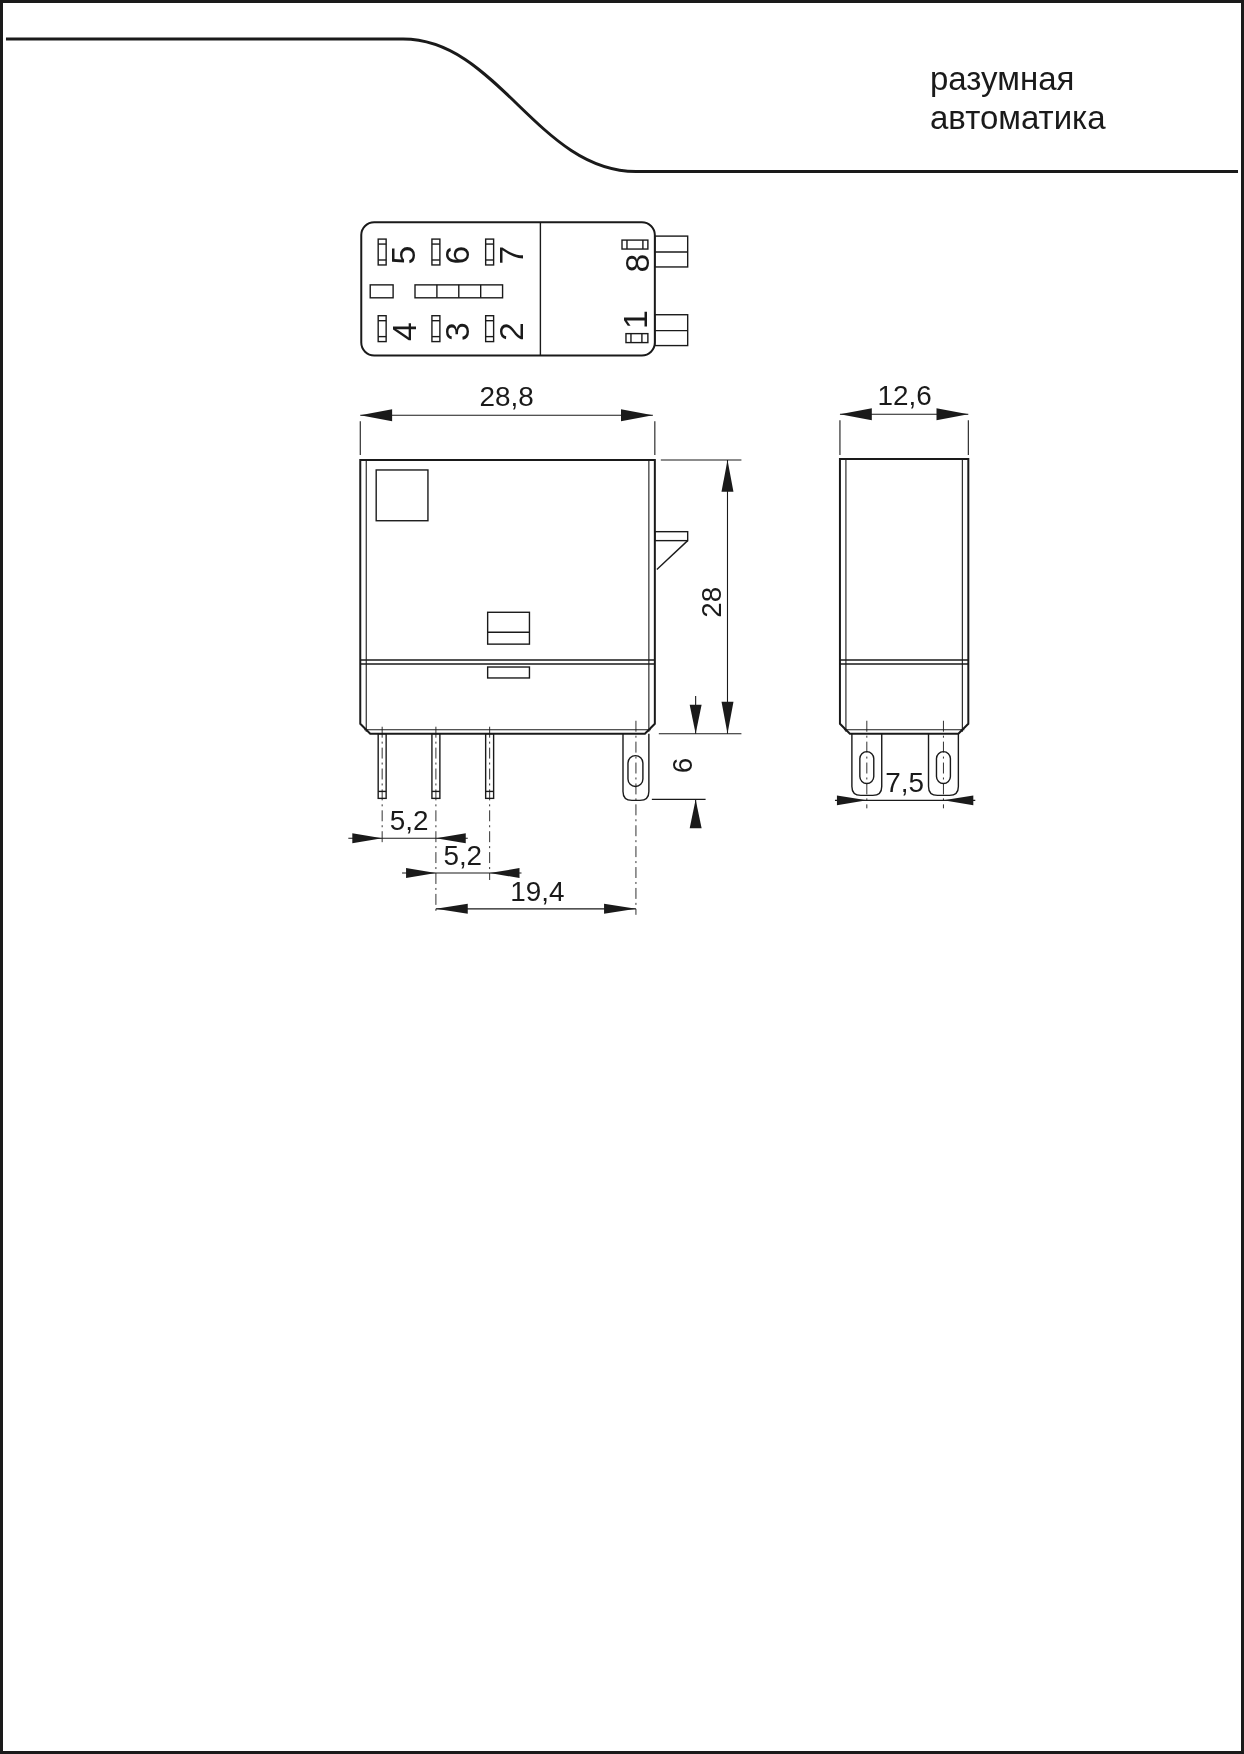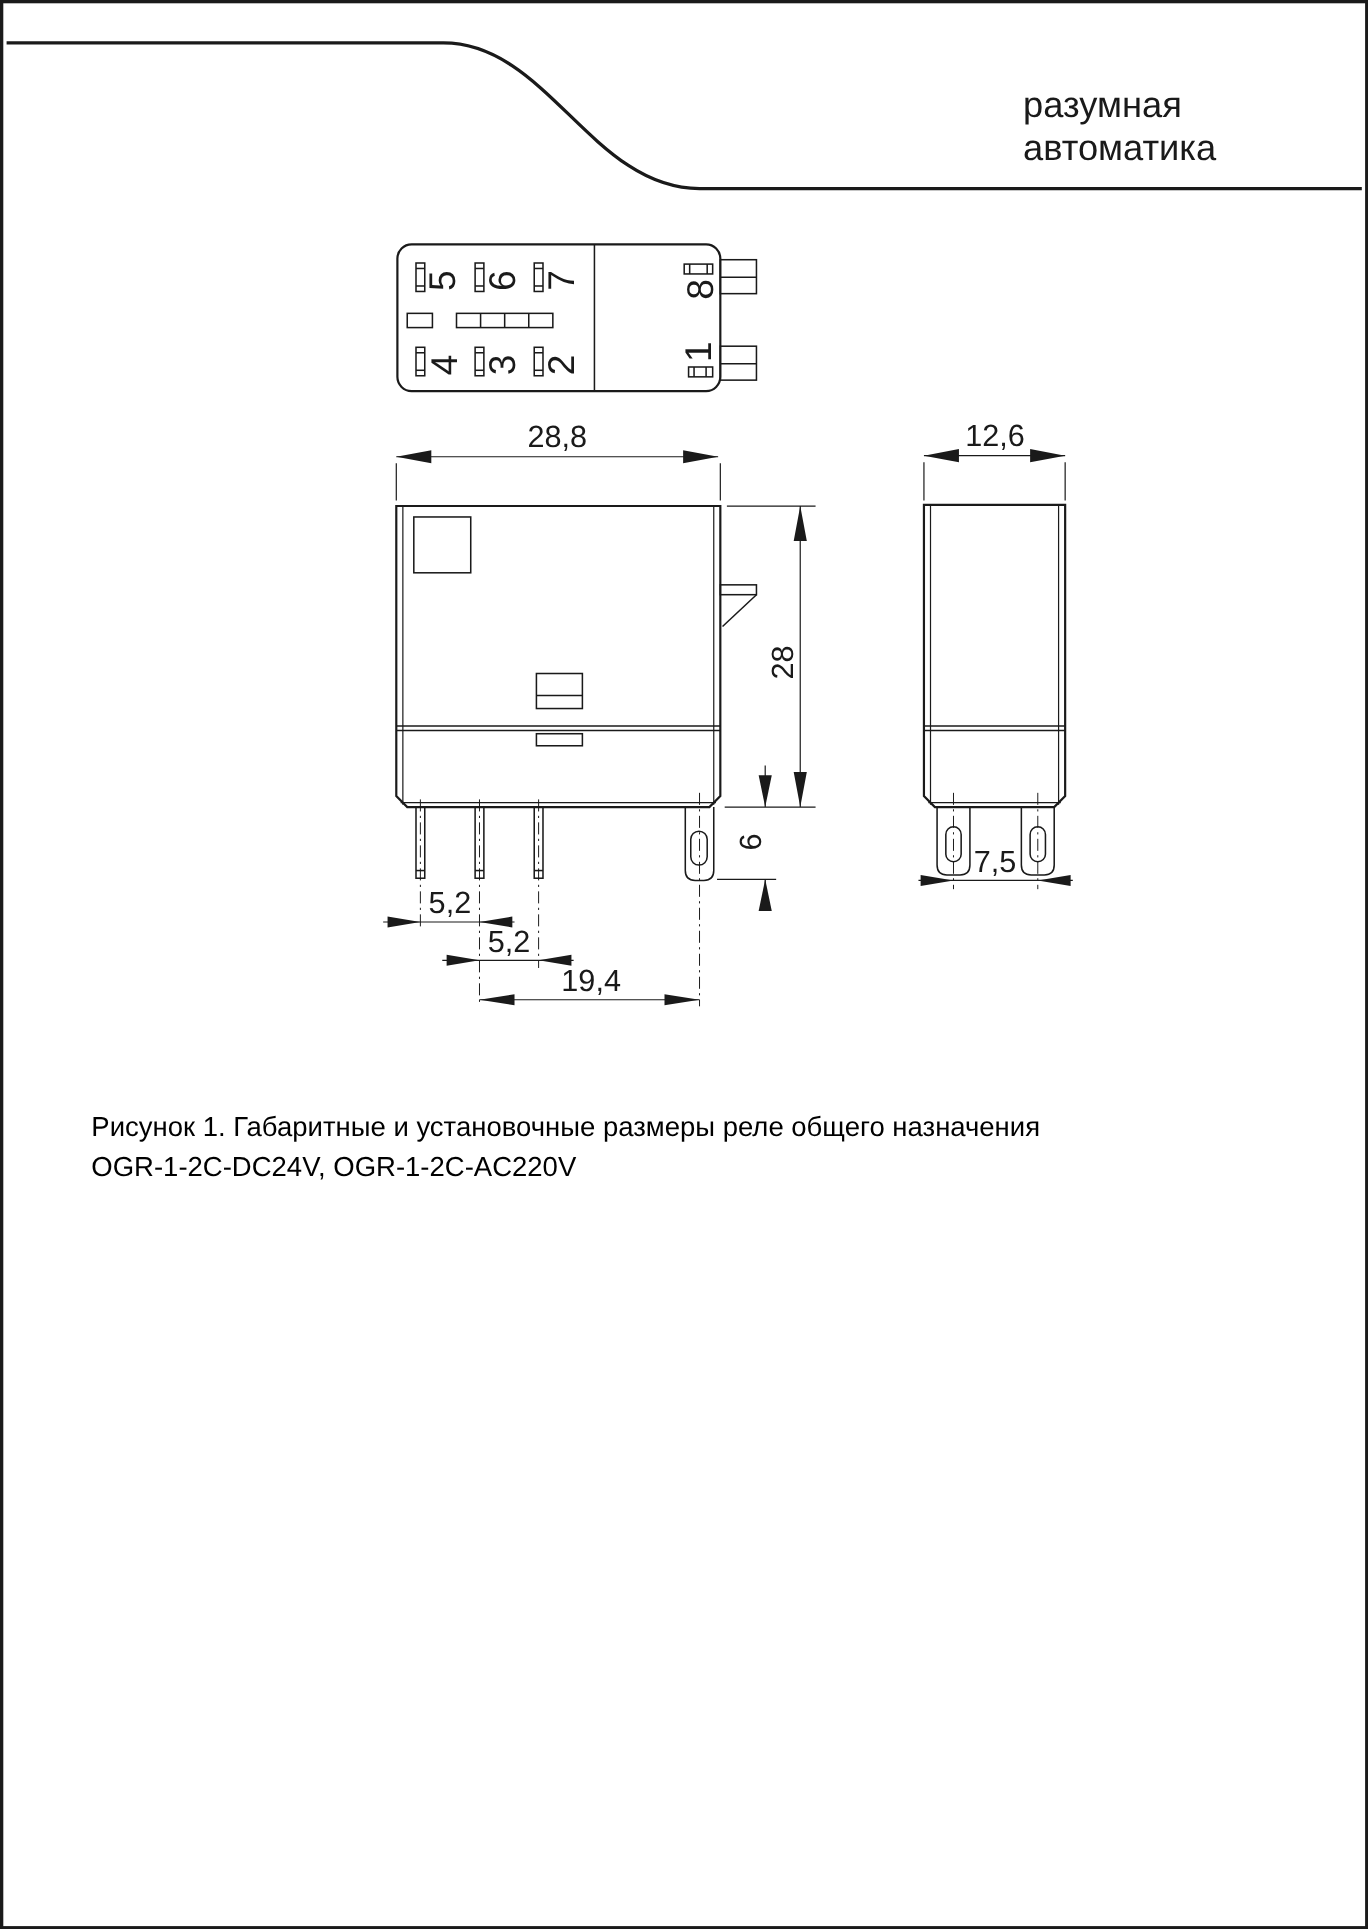--- a/index.html
+++ b/index.html
@@ -25,21 +25,21 @@
   text.dim{font-family:"Liberation Sans",sans-serif;font-size:28px;fill:#1a1a1a;text-anchor:middle;}
   text.pin{font-family:"Liberation Sans",sans-serif;font-size:34px;fill:#1a1a1a;text-anchor:middle;}
   
   .logo{
     position:absolute;left:663px;top:22px;
     font-family:"DejaVu Sans",sans-serif;
     font-weight:bold;font-size:112px;line-height:112px;
     letter-spacing:5px;color:#151515;
   }
   .tagline{
-    position:absolute;left:927px;top:72px;
+    position:absolute;left:927px;top:56px;
     font-size:33px;line-height:39px;color:#1a1a1a;
     font-family:"Liberation Sans",sans-serif;
   }
   .caption{
     position:absolute;left:80px;top:1004px;width:900px;
     font-size:25px;line-height:36px;color:#000;
     font-family:"Liberation Sans",sans-serif;
   }
 </style>
 </head>
@@ -251,18 +251,14 @@
         <text class="dim" x="906" y="792">7,5</text>
       </g>
     </g>
   </svg>
 
   <div class="tagline">
     <div>разумная</div>
     <div>автоматика</div>
   </div>
 
-  <div class="caption">
-    <div>Рисунок 1. Габаритные и установочные размеры реле общего назначения</div>
-    <div>OGR-1-2C-DC24V, OGR-1-2C-AC220V</div>
-  </div>
 
 </div>
 
 </body></html>

